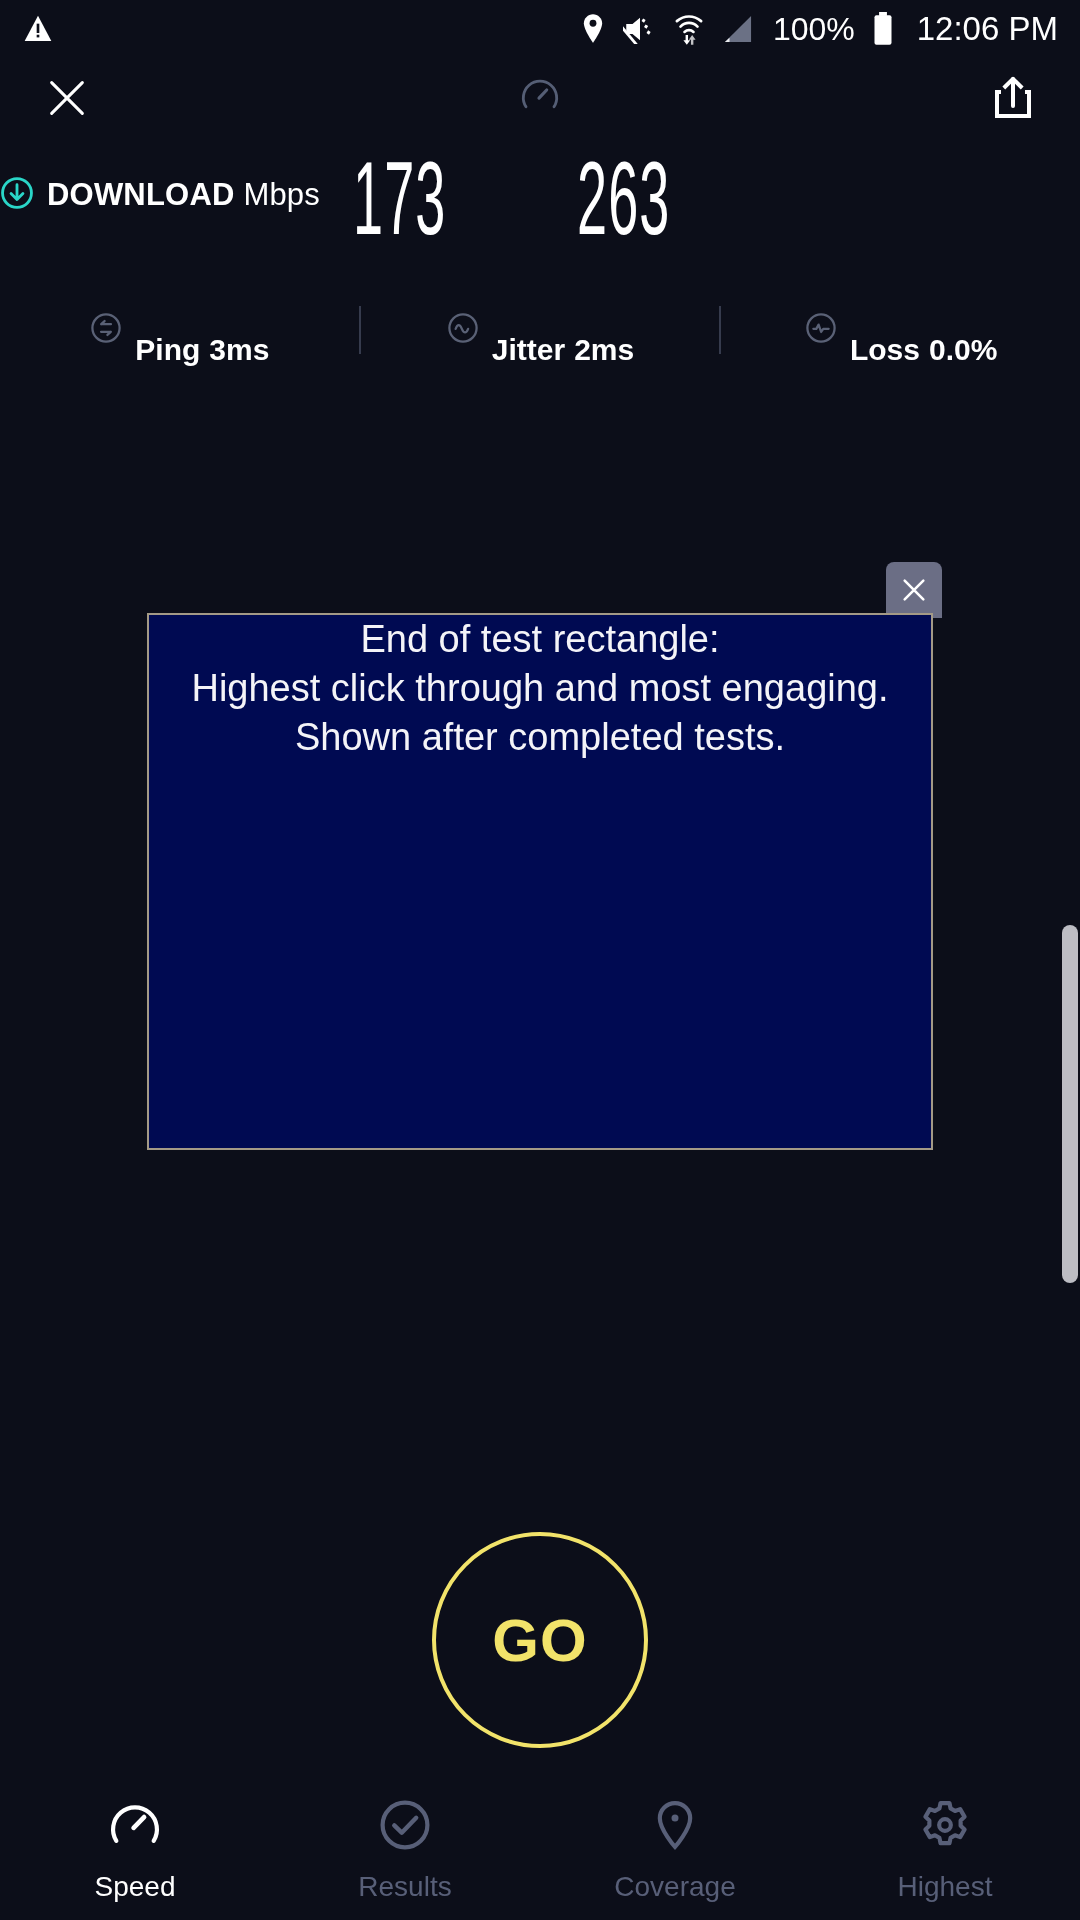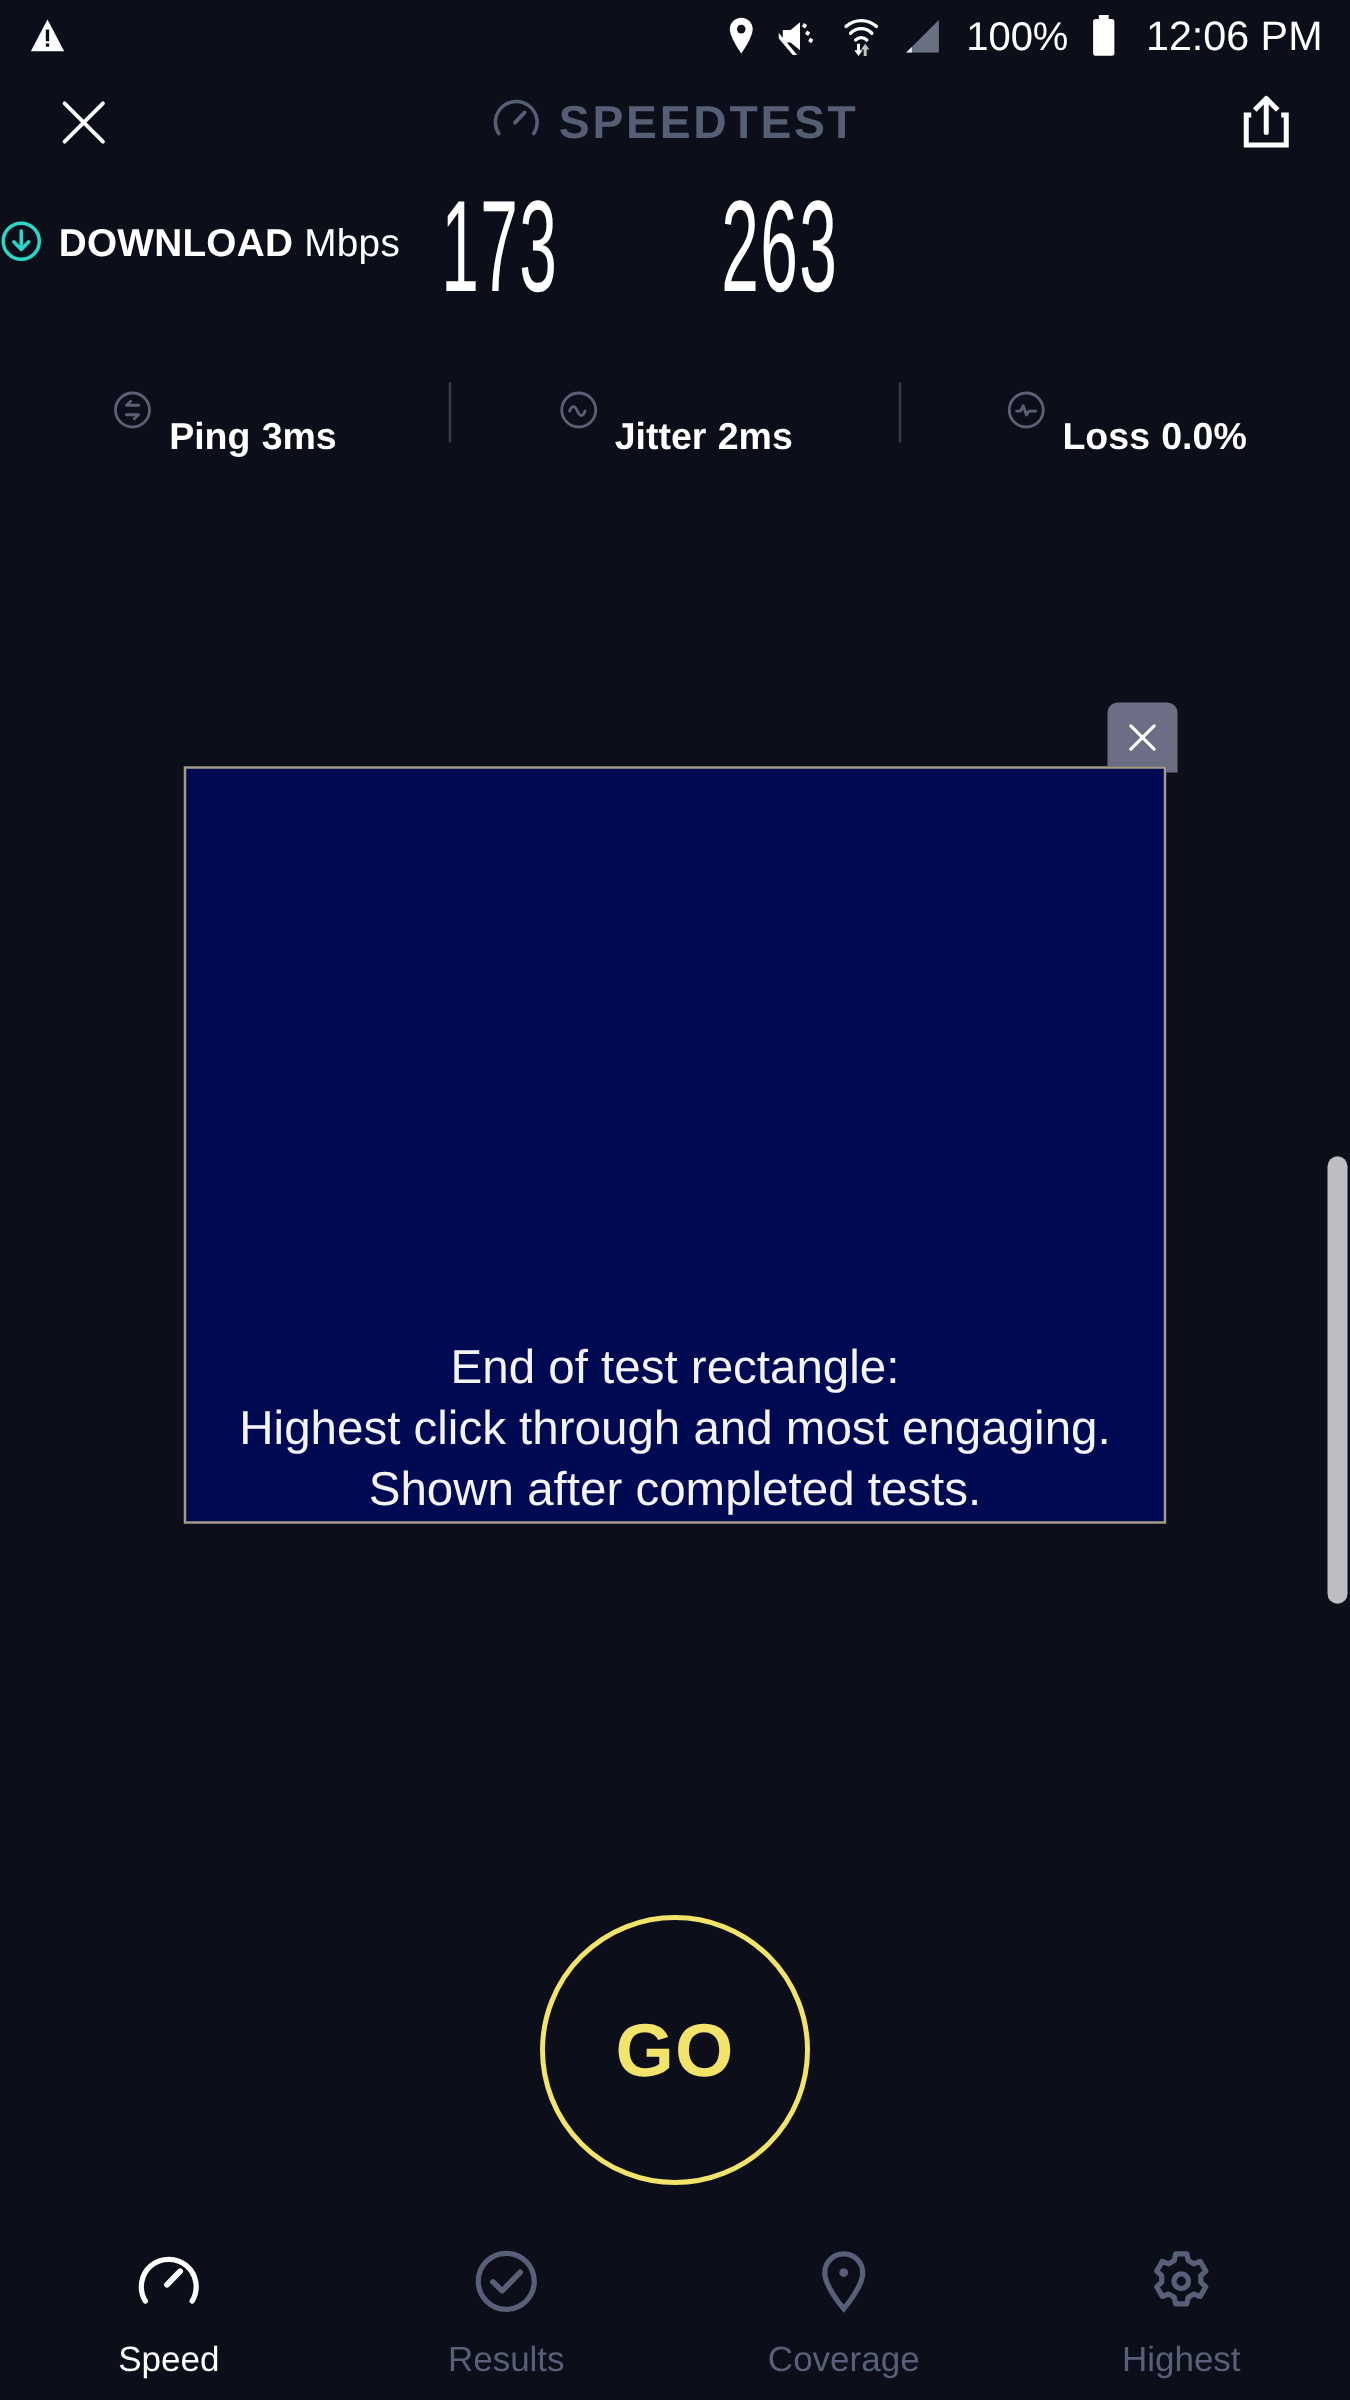--- a/index.html
+++ b/index.html
@@ -63,23 +63,23 @@
   .metric-txt .val { margin-left:9px; }
   .metric-sep { width:2px; height:48px; background:#363b4d; }
 
   
   .ad-close {
     position:absolute; top:562px; left:886px; width:56px; height:56px;
     background:#6b6e85; border-radius:8px 8px 0 0;
     display:flex; align-items:center; justify-content:center;
   }
   .ad-box {
-    position:absolute; top:613px; left:147px; width:786px; height:606px;
+    position:absolute; top:613px; left:147px; width:786px; height:537px;
     background:#000a52; border:2px solid #a49a86;
-    display:flex; align-items:flex-end; justify-content:center;
+    display:flex; align-items:flex-start; justify-content:center;
   }
   .ad-text {
     color:#f4f4f8; font-size:38px; line-height:49px; text-align:center; font-weight:400;
   }
 
   
   .scrollbar {
     position:absolute; left:1062px; top:925px; width:16px; height:358px;
     background:#bdbdc4; border-radius:8px;
   }
@@ -165,21 +165,20 @@
           <path stroke="#ffffff" stroke-width="1.6" stroke-linecap="round" d="M4 4 L20 20 M20 4 L4 20"></path>
         </svg>
     </div>
     <div class="hdr-logo">
       <span>
         <svg width="40" height="40" viewBox="0 0 24 24">
           <path fill="none" stroke="#555e75" stroke-width="1.7" stroke-linecap="round" d="M3.6 18.5A10 10 0 1 1 20.4 18.5"></path>
           <path stroke="#555e75" stroke-width="1.9" stroke-linecap="round" d="M16 8.4 L11.4 13.3"></path>
         </svg>
       </span>
-      <span class="hdr-logo-text">SPEEDTEST</span>
     </div>
     <div class="hdr-share">
       <svg width="44" height="48" viewBox="0 0 22 24">
         <path fill="none" stroke="#ffffff" stroke-width="2" d="M5 9H3v12h16V9h-2"></path>
         <path fill="none" stroke="#ffffff" stroke-width="2" stroke-linecap="round" d="M11 16V2.5"></path>
         <path fill="none" stroke="#ffffff" stroke-width="2" stroke-linejoin="round" d="M6.4 7 L11 2.4 L15.6 7"></path>
       </svg>
     </div>
   </div>
 

